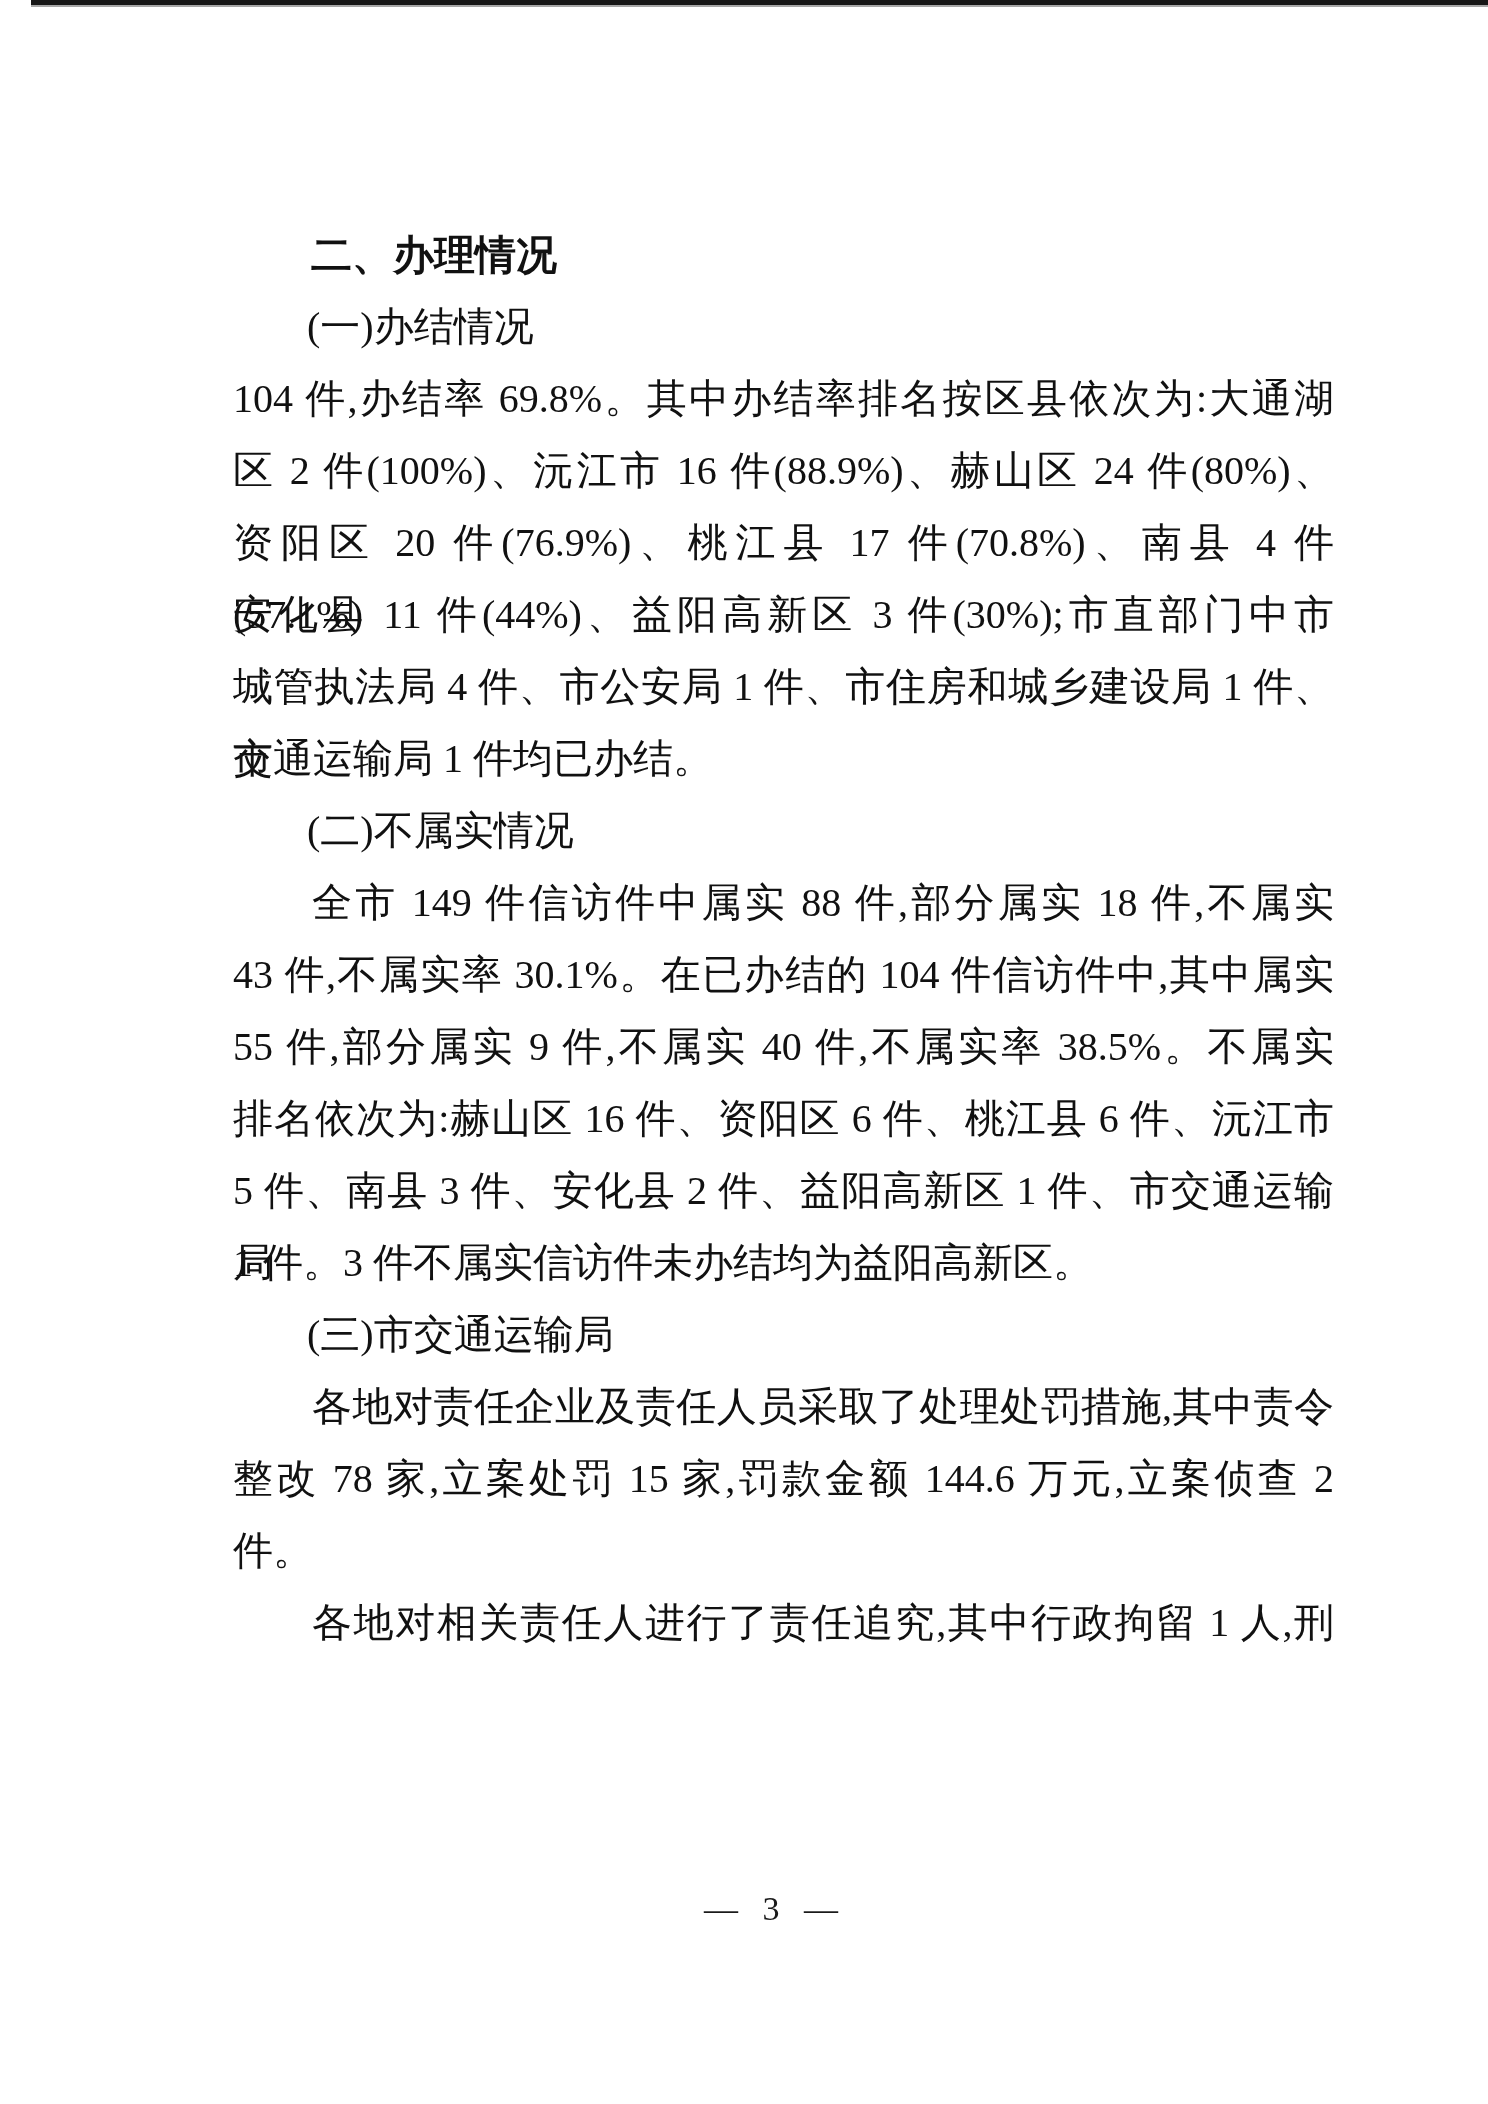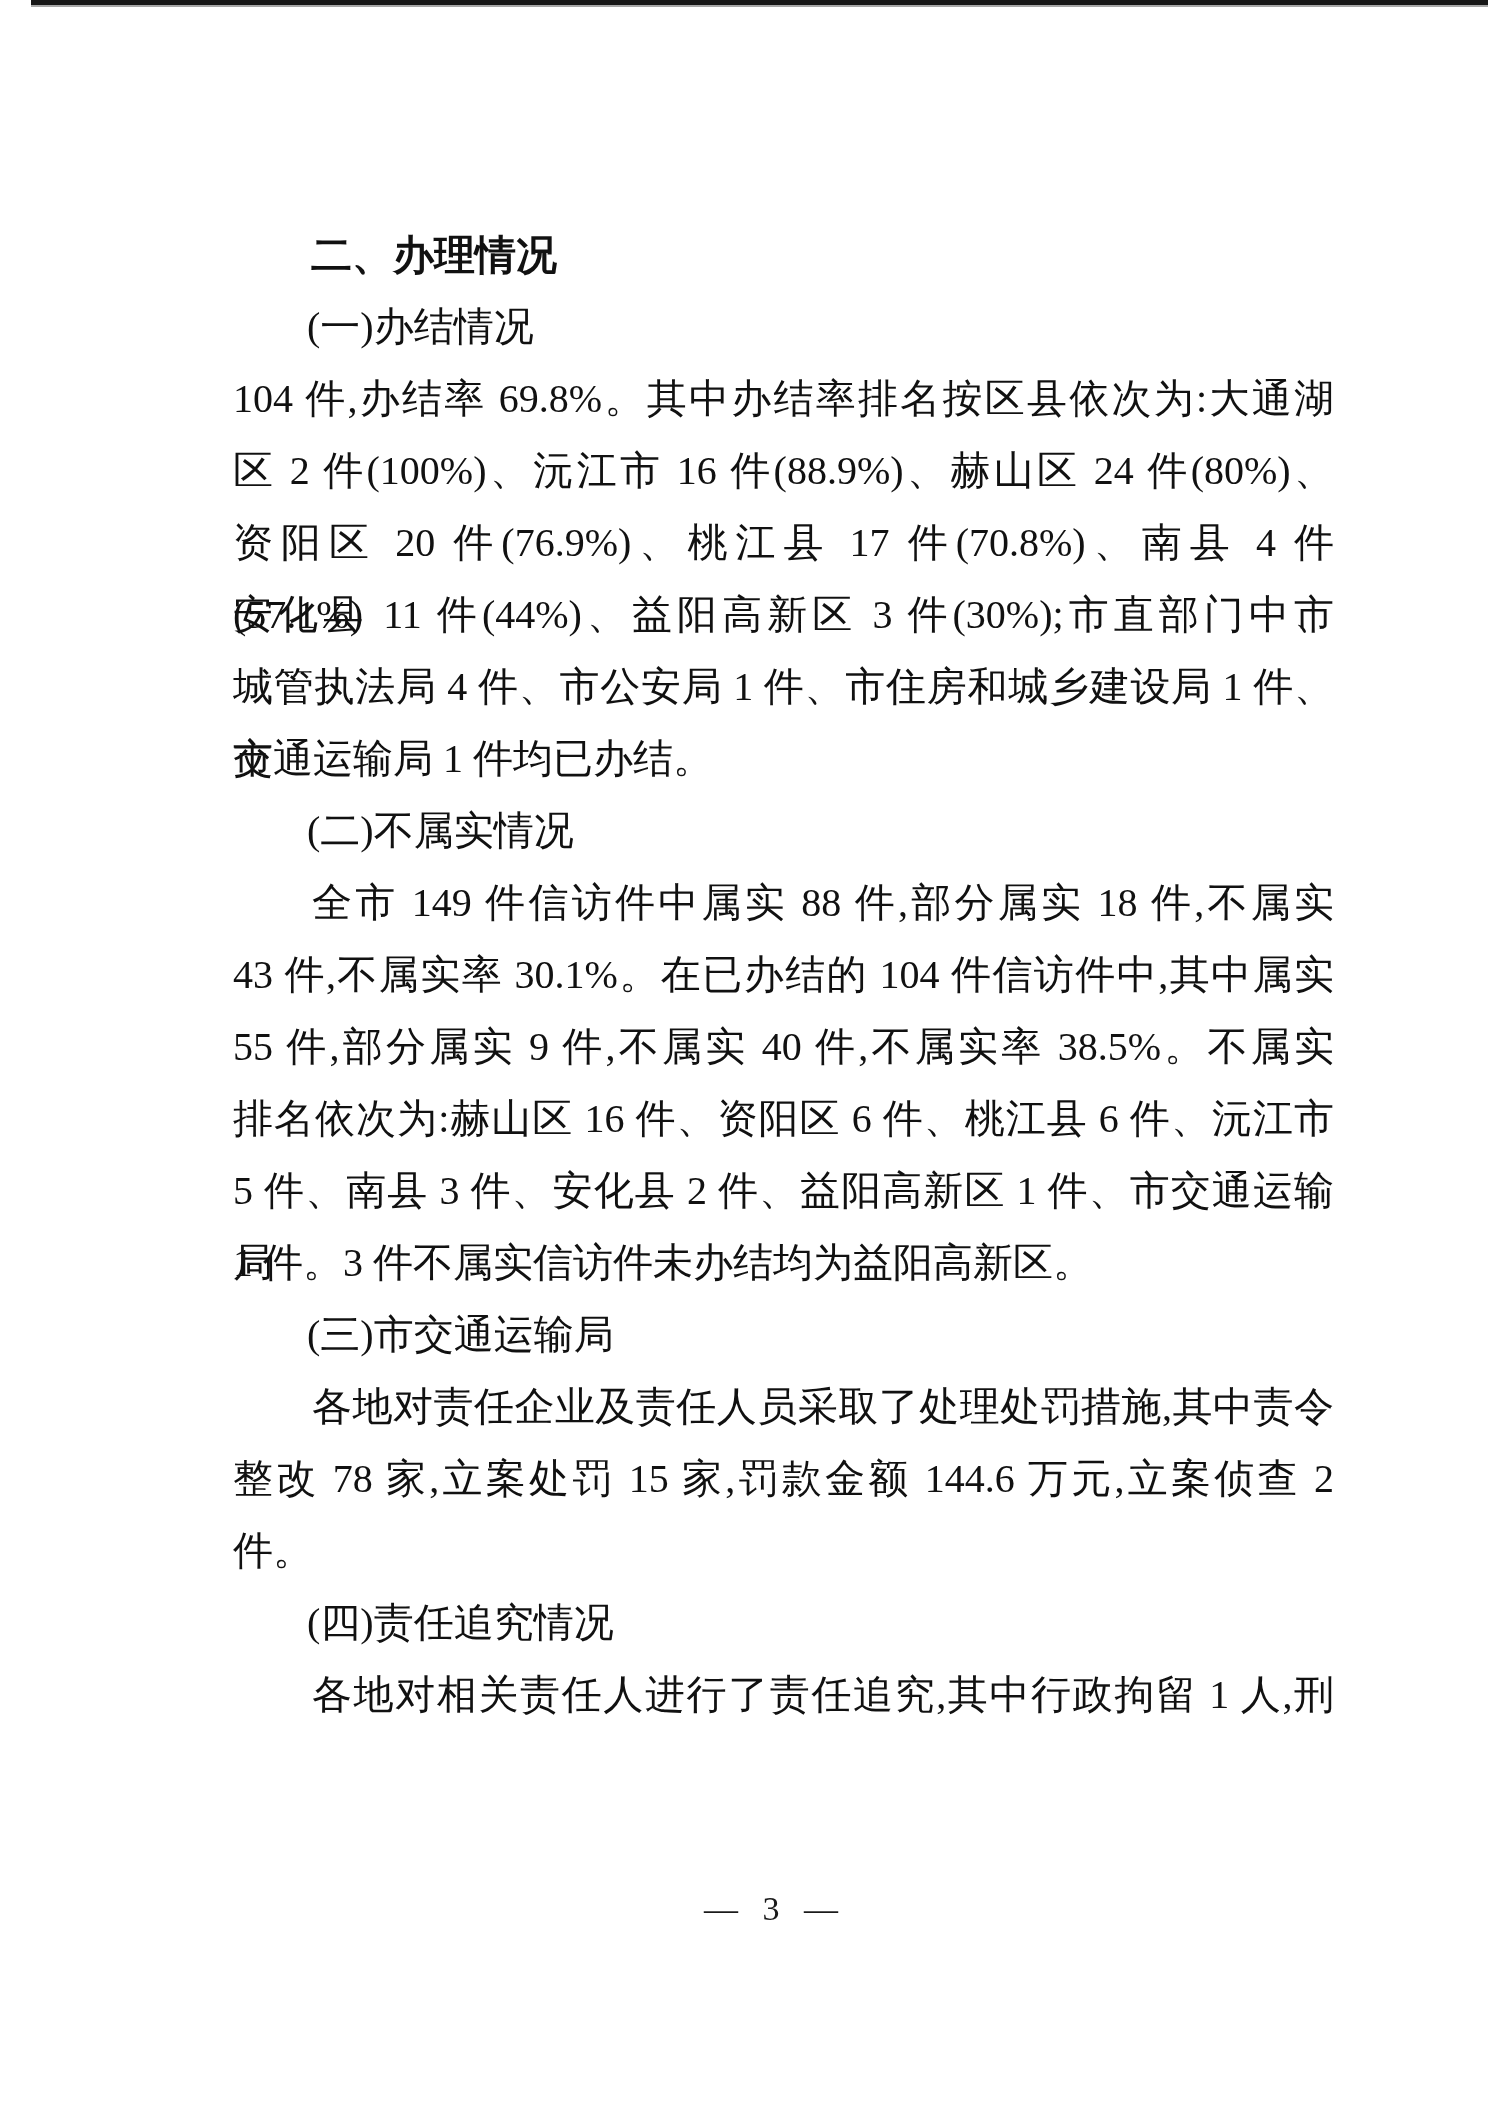--- a/index.html
+++ b/index.html
@@ -82,18 +82,17 @@
       <div class="line body indent justify">全市 149 件信访件中属实 88 件,部分属实 18 件,不属实</div>
       <div class="line body justify">43 件,不属实率 30.1%。在已办结的 104 件信访件中,其中属实</div>
       <div class="line body justify">55 件,部分属实 9 件,不属实 40 件,不属实率 38.5%。不属实</div>
       <div class="line body justify">排名依次为:赫山区 16 件、资阳区 6 件、桃江县 6 件、沅江市</div>
       <div class="line body justify">5 件、南县 3 件、安化县 2 件、益阳高新区 1 件、市交通运输局</div>
       <div class="line body">1 件。3 件不属实信访件未办结均为益阳高新区。</div>
       <div class="line subheading">(三)市交通运输局</div>
       <div class="line body indent justify">各地对责任企业及责任人员采取了处理处罚措施,其中责令</div>
       <div class="line body justify">整改 78 家,立案处罚 15 家,罚款金额 144.6 万元,立案侦查 2</div>
       <div class="line body">件。</div>
-      <div class="line subheading">(四)责任追究情况</div>
       <div class="line body indent justify">各地对相关责任人进行了责任追究,其中行政拘留 1 人,刑</div>
     </div>
 
   <div class="page-number">— 3 —</div>
 </div>
 
 </body></html>

